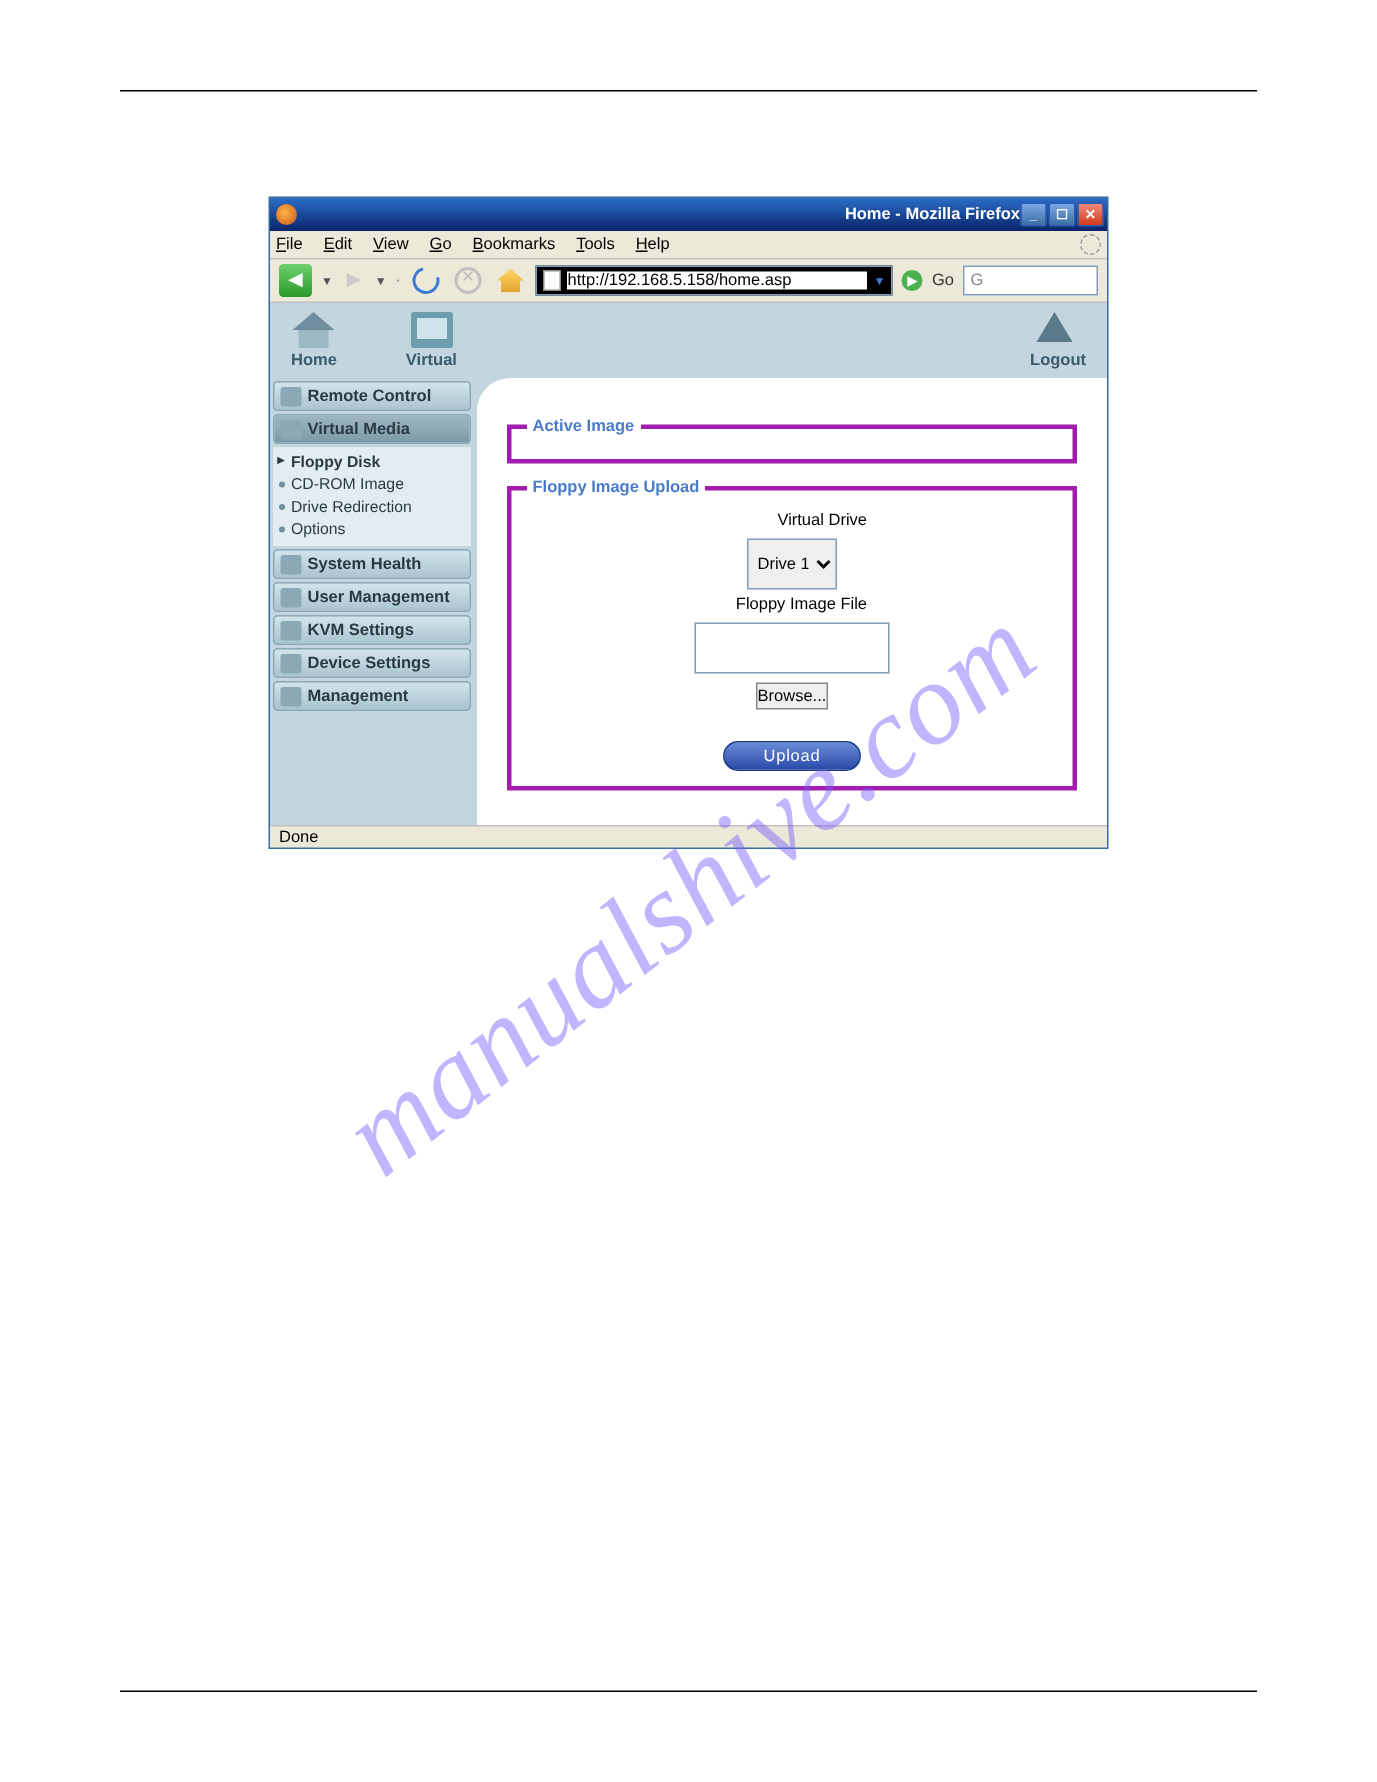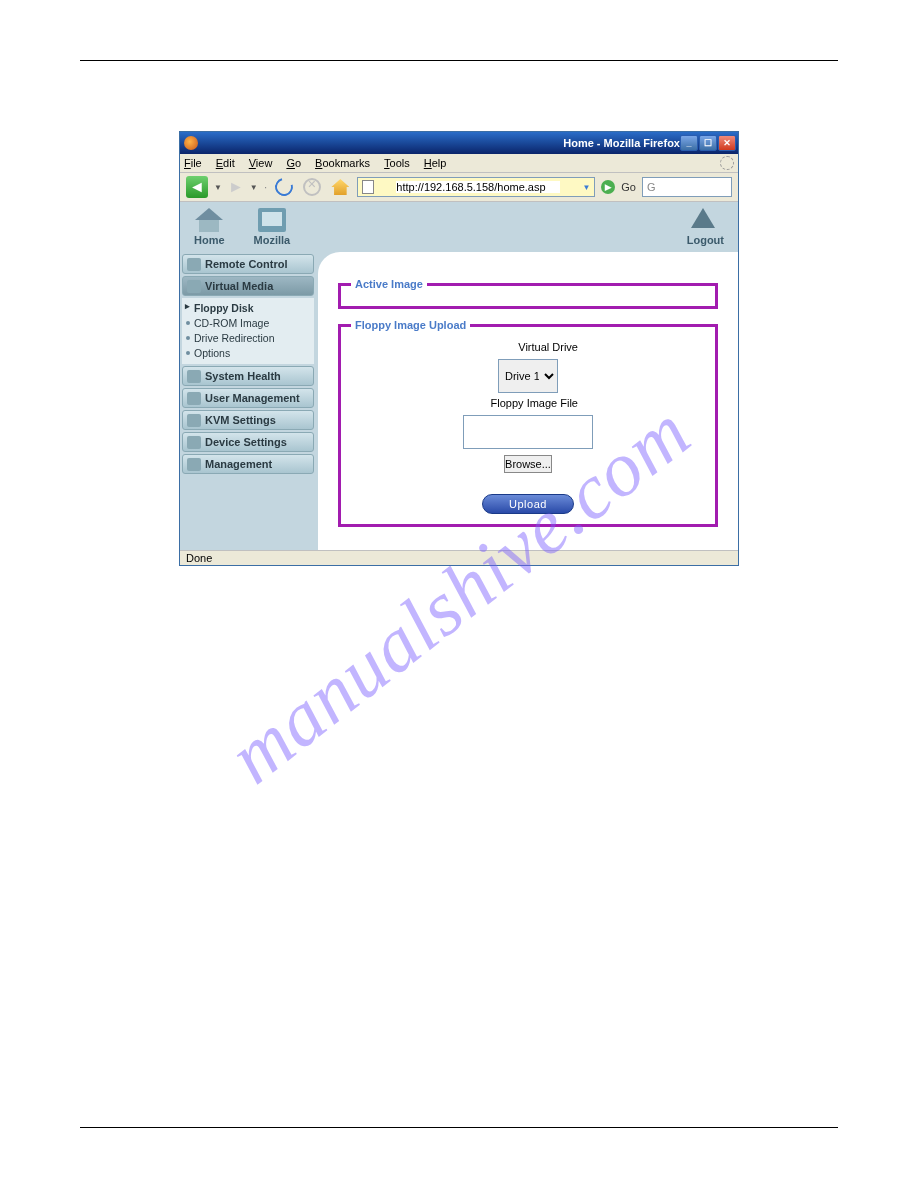--- a/index.html
+++ b/index.html
@@ -23,30 +23,30 @@
   .menus .throbber { margin-left:auto; width:14px; height:14px; border:1px dashed #999; border-radius:50%;}
   .nav-toolbar { display:flex; align-items:center; gap:6px; padding:3px 6px; border-bottom:1px solid #c0c0c0;}
   .tbtn { width:22px; height:22px; border-radius:3px; display:flex; align-items:center; justify-content:center;}
   .arrow-left { font-size:16px; color:#fff; background:linear-gradient(#6ed06e,#2a9a2a); width:22px; height:22px; border-radius:3px; display:flex; align-items:center; justify-content:center;}
   .arrow-right { font-size:16px; color:#ccc;}
   .drop { font-size:8px; color:#555;}
   .reload-icn { width:18px; height:18px; border:2px solid #3a7bd5; border-top-color:transparent; border-radius:50%; transform:rotate(30deg);}
   .stop-icn { width:18px; height:18px; border:2px solid #c0c0c0; border-radius:50%; position:relative;}
   .stop-icn::after{content:"✕";position:absolute;top:-2px;left:2px;color:#c0c0c0;font-size:11px;}
   .home-icn { width:18px; height:16px; background:linear-gradient(#ffd76b,#e2a12a); clip-path: polygon(50% 0,100% 50%,85% 50%,85% 100%,15% 100%,15% 50%,0 50%);}
-  .url-field { flex:1; height:20px; border:1px solid #7f9db9; background:#fef9c3; display:flex; align-items:center; padding:0 4px; gap:22px;}
+  .url-field { flex:1; height:20px; border:1px solid #7f9db9; background:#000000; display:flex; align-items:center; padding:0 4px; gap:4px;}
   .url-field .page-ic { width:12px; height:14px; border:1px solid #888; background:#fff;}
   .url-field input { border:none; outline:none; font-size:11px; flex:1; }
   .url-field .dd { font-size:8px; color:#3a7bd5;}
   .go-btn { width:14px; height:14px; background:#4caf50; border-radius:50%; display:flex; align-items:center;justify-content:center; color:#fff; font-size:9px;}
   .go-lbl { font-size:11px; color:#333;}
   .search-box { width:90px; height:20px; border:1px solid #7f9db9; background:#fff; display:flex; align-items:center; padding:0 4px; gap:3px;}
   .search-box .mag { font-size:11px; color:#888;}
   .app-body { background:#c3d6df; display:flex; flex-direction:column; height:348px; position:relative;}
-  .app-toolbar { display:flex; align-items:flex-end; padding:6px 14px 6px 14px; gap:29px;border-radius:12px;}
+  .app-toolbar { display:flex; align-items:flex-end; padding:6px 14px 6px 14px; gap:46px;border-radius:12px;}
   .tool-item { display:flex; flex-direction:column; align-items:center; font-size:11px; font-weight:bold; color:#3b5a6b;}
   .tool-item .ic { width:28px; height:24px; margin-bottom:2px;}
   .ic-home { background:linear-gradient(#c3d6df,#c3d6df); position:relative;}
   .ic-home::before{content:"";position:absolute;left:4px;top:10px;width:20px;height:14px;background:#9cb8c2;}
   .ic-home::after{content:"";position:absolute;left:0;top:0;width:0;height:0;border-left:14px solid transparent;border-right:14px solid transparent;border-bottom:12px solid #6f8ea0;}
   .ic-console { background:#6f9db0; border-radius:2px; position:relative;}
   .ic-console::after{content:"";position:absolute;left:4px;top:4px;right:4px;bottom:6px;background:#cfe3ea;}
   .ic-logout { width:0;height:0;border-left:12px solid transparent;border-right:12px solid transparent;border-bottom:20px solid #5a7a8a;}
   .logout-item { margin-left:auto;}
   .app-main { display:flex; flex:1; overflow:hidden;}
@@ -132,21 +132,21 @@
       </div>
 
       <div class="app-body">
         <div class="app-toolbar">
           <div class="tool-item">
             <div class="ic ic-home"></div>
             <span>Home</span>
           </div>
           <div class="tool-item">
             <div class="ic ic-console"></div>
-            <span>Mozilla</span>
+            <span>Virtual</span>
           </div>
           <div class="tool-item logout-item">
             <div class="ic">
                 <div class="ic-logout"></div>
               </div>
             <span>Logout</span>
           </div>
         </div>
 
         <div class="app-main">

